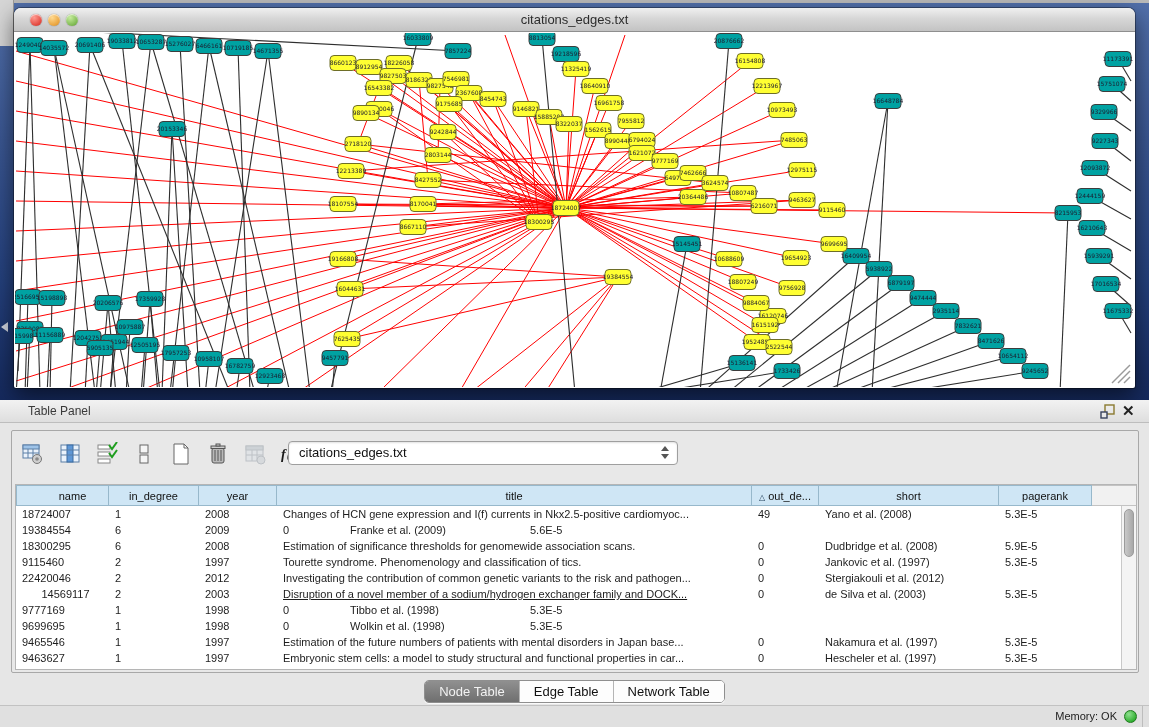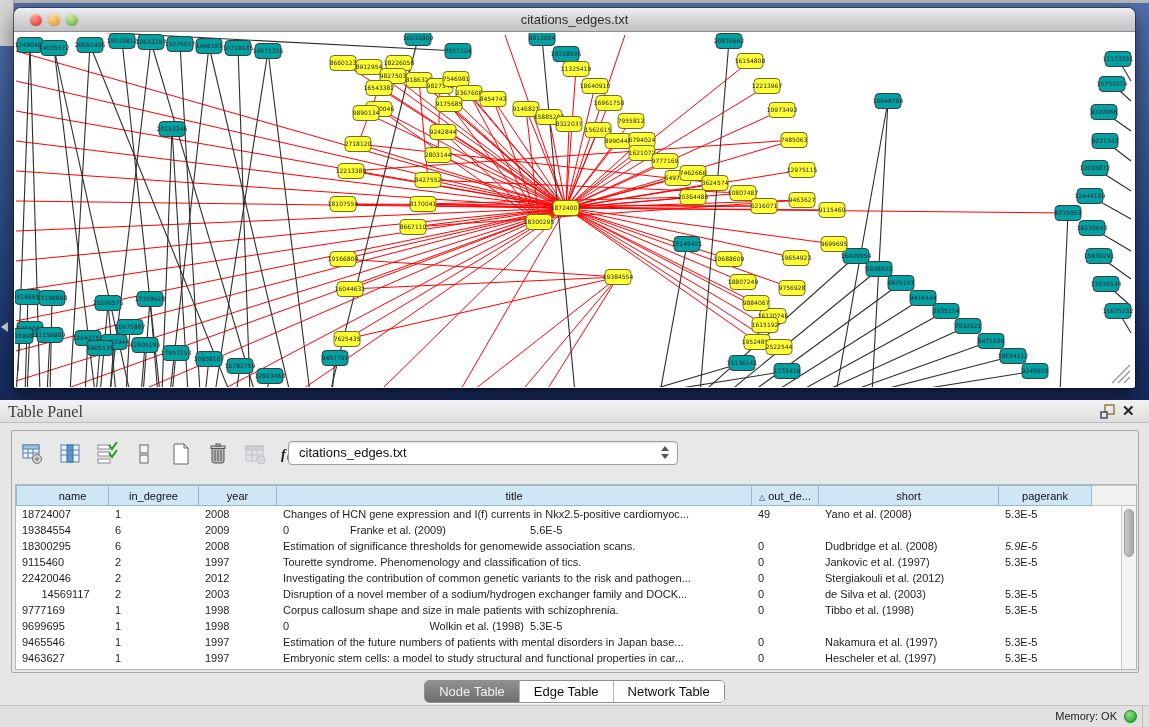--- a/index.html
+++ b/index.html
@@ -33,21 +33,21 @@
   .edge-k { stroke:#2e2e2e; stroke-width:1.1; fill:none; }
   .node-rect-t { fill:#00a2a2; stroke:#3d3d3d; stroke-width:1; }
   .node-rect-y { fill:#ffff32; stroke:#6e6e28; stroke-width:1; }
   .node-label { font-family:"DejaVu Sans",sans-serif; font-size:6px; fill:#1c1c2e; text-anchor:middle; }
   #resize-grip line { stroke:#9a9a9a; stroke-width:1.5; }
 
   
   #table-panel { left:0; top:400px; width:1149px; height:327px; background:#e6e6e6; }
   #panel-titlebar { left:0; top:0; width:100%; height:23px;
     background:linear-gradient(180deg,#f2f2f2,#dedede); border-bottom:1px solid #bdbdbd; }
-  #panel-title { left:8px; top:0; line-height:23px; font-size:16px; color:#3a3a3a;font-family:Liberation Serif, serif; }
+  #panel-title { left:28px; top:0; line-height:23px; font-size:12px; color:#3a3a3a; }
   #float-icon { left:1100px; top:4px; width:15px; height:15px; }
   #close-icon { left:1122px; top:3px; font-size:15px; font-weight:bold; color:#222; line-height:16px; cursor:default;}
 
   #panel-box { left:11px; top:30px; width:1128px; height:243px;
     border:1px solid #a8a8a8; border-radius:2px; background:#e8e8e8; }
 
   #toolbar { left:8px; top:6px; height:34px; display:flex; align-items:center; gap:11px; }
   .tbtn { width:26px; height:26px; display:flex; align-items:center; justify-content:center; }
   .tbtn svg { display:block; }
   #table-select { left:276px; top:10px; width:390px; height:24px; background:#fff;
@@ -883,21 +883,21 @@
             <div class="tcell" style="width: 180px;">Franke et al. (2009)</div>
             <div class="tcell" style="width: 93px;">5.6E-5</div>
           </div>
           <div class="trow">
             <div class="tcell" style="width: 93px;">18300295</div>
             <div class="tcell" style="width: 90px;">6</div>
             <div class="tcell" style="width: 78px;">2008</div>
             <div class="tcell" style="width: 475px;">Estimation of significance thresholds for genomewide association scans.</div>
             <div class="tcell" style="width: 67px;">0</div>
             <div class="tcell" style="width: 180px;">Dudbridge et al. (2008)</div>
-            <div class="tcell" style="width: 93px; font-style: italic;">5.9E-5</div>
+            <div class="tcell" style="width: 93px;">5.9E-5</div>
           </div>
           <div class="trow">
             <div class="tcell" style="width: 93px;">9115460</div>
             <div class="tcell" style="width: 90px;">2</div>
             <div class="tcell" style="width: 78px;">1997</div>
             <div class="tcell" style="width: 475px;">Tourette syndrome. Phenomenology and classification of tics.</div>
             <div class="tcell" style="width: 67px;">0</div>
             <div class="tcell" style="width: 180px;">Jankovic et al. (1997)</div>
             <div class="tcell" style="width: 93px;">5.3E-5</div>
           </div>
@@ -907,40 +907,39 @@
             <div class="tcell" style="width: 78px;">2012</div>
             <div class="tcell" style="width: 475px;">Investigating the contribution of common genetic variants to the risk and pathogen...</div>
             <div class="tcell" style="width: 67px;">0</div>
             <div class="tcell" style="width: 180px;">Stergiakouli et al. (2012)</div>
             <div class="tcell" style="width: 93px; margin-top: 32px;">5.5E-5</div>
           </div>
           <div class="trow">
             <div class="tcell" style="width: 93px; text-align: center;">14569117</div>
             <div class="tcell" style="width: 90px;">2</div>
             <div class="tcell" style="width: 78px;">2003</div>
-            <div class="tcell" style="width: 475px;">Disruption of a novel member of a sodium/hydrogen exchanger family and DOCK...</div>
+            <div class="tcell" style="width: 475px; text-decoration: underline;">Disruption of a novel member of a sodium/hydrogen exchanger family and DOCK...</div>
             <div class="tcell" style="width: 67px;">0</div>
             <div class="tcell" style="width: 180px;">de Silva et al. (2003)</div>
             <div class="tcell" style="width: 93px;">5.3E-5</div>
           </div>
           <div class="trow">
             <div class="tcell" style="width: 93px;">9777169</div>
             <div class="tcell" style="width: 90px;">1</div>
             <div class="tcell" style="width: 78px;">1998</div>
-            <div class="tcell" style="width: 475px;">Corpus callosum shape and size in male patients with schizophrenia.</div>
             <div class="tcell" style="width: 67px;">0</div>
             <div class="tcell" style="width: 180px;">Tibbo et al. (1998)</div>
             <div class="tcell" style="width: 93px;">5.3E-5</div>
           </div>
           <div class="trow">
             <div class="tcell" style="width: 93px;">9699695</div>
             <div class="tcell" style="width: 90px;">1</div>
             <div class="tcell" style="width: 78px;">1998</div>
             <div class="tcell" style="width: 67px;">0</div>
-            <div class="tcell" style="width: 180px; text-align: right;">Wolkin et al. (1998)</div>
+            <div class="tcell" style="width: 180px;">Wolkin et al. (1998)</div>
             <div class="tcell" style="width: 93px;">5.3E-5</div>
           </div>
           <div class="trow">
             <div class="tcell" style="width: 93px;">9465546</div>
             <div class="tcell" style="width: 90px;">1</div>
             <div class="tcell" style="width: 78px;">1997</div>
             <div class="tcell" style="width: 475px;">Estimation of the future numbers of patients with mental disorders in Japan base...</div>
             <div class="tcell" style="width: 67px;">0</div>
             <div class="tcell" style="width: 180px;">Nakamura et al. (1997)</div>
             <div class="tcell" style="width: 93px;">5.3E-5</div>

